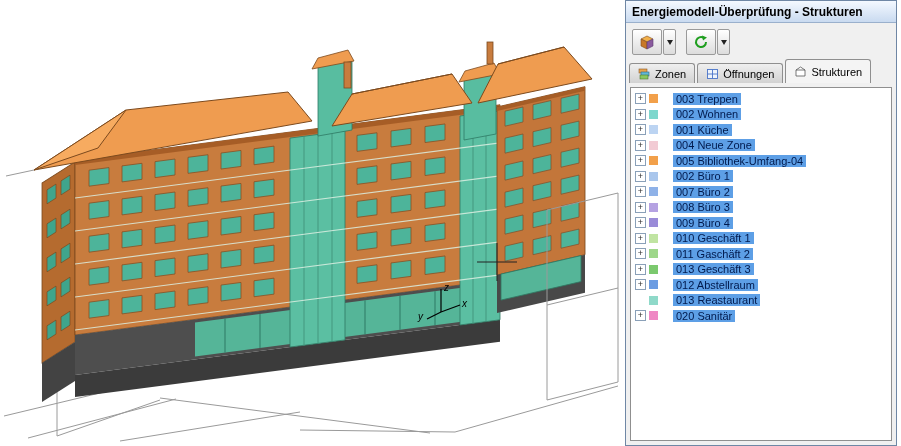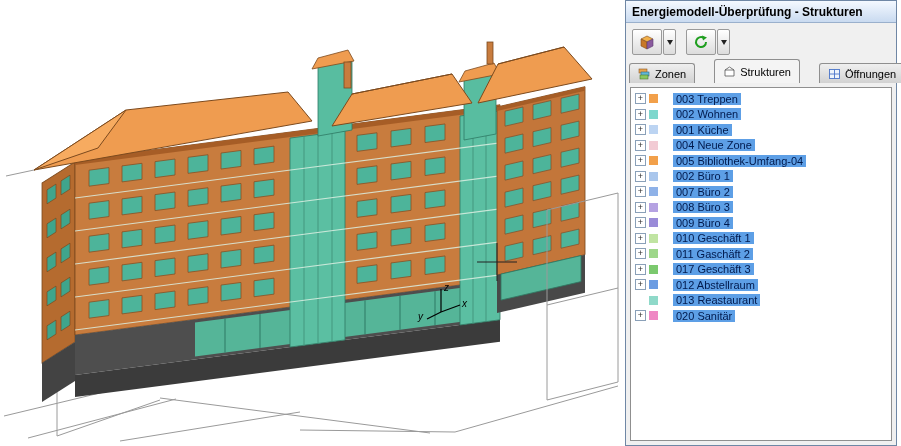--- a/index.html
+++ b/index.html
@@ -16,21 +16,21 @@
   .toolbar{display:flex;gap:10px;padding:6px 6px 2px 6px;}
   .tbtn-group{display:flex;}
   .tbtn{width:30px;height:26px;display:flex;align-items:center;justify-content:center;
         background:linear-gradient(#ffffff,#dcdcdc);border:1px solid #9a9a9a;
         border-radius:2px;padding:0;cursor:pointer;}
   .tbtn.arrow{width:13px;margin-left:1px;}
   .dd-triangle{width:0;height:0;border-left:3.5px solid transparent;
                border-right:3.5px solid transparent;border-top:5px solid #222;}
   .tabs{display:flex;align-items:flex-end;padding:2px 3px 0 3px;height:24px;}
   .tab{display:flex;align-items:center;gap:4px;height:20px;box-sizing:border-box;
-       padding:2px 8px;margin-right:19px;font-size:11px;color:#000;
+       padding:2px 8px;margin-right:2px;font-size:11px;color:#000;
        border:1px solid #8f8f8f;border-bottom:none;border-radius:3px 3px 0 0;
        background:linear-gradient(#efefef,#d2d2d2);cursor:pointer;}
   .tab.active{height:24px;background:#f4f4f4;font-weight:normal;}
   .tree{position:absolute;left:4px;right:4px;top:86px;bottom:4px;background:#ffffff;
         border:1px solid #8f8f8f;overflow:hidden;padding:3px 0 0 4px;}
   .tree-row{display:flex;align-items:center;height:15.5px;gap:3px;font-size:11px;
             white-space:nowrap;cursor:default;}
   .expander{width:11px;height:11px;box-sizing:border-box;border:1px solid #8aa0b8;
             background:#fff;font-size:9px;line-height:8px;text-align:center;color:#333;
             flex:0 0 11px;cursor:pointer;}
@@ -272,34 +272,34 @@
 
     <div class="tabs">
       <div class="tab">
         <svg width="13" height="12" viewBox="0 0 13 12">
           <rect x="1" y="1" width="8" height="4" fill="#e8a24a" stroke="#8a5a28" stroke-width="0.6"></rect>
           <rect x="3" y="4" width="8" height="4" fill="#62b8d8" stroke="#2a6888" stroke-width="0.6"></rect>
           <rect x="2" y="7" width="8" height="4" fill="#8ac860" stroke="#4a7830" stroke-width="0.6"></rect>
         </svg>
         <span>Zonen</span>
       </div>
+      <div class="tab">
+        <svg width="13" height="12" viewBox="0 0 13 12">
+          <rect x="1.5" y="1.5" width="10" height="9" fill="#eef4fb" stroke="#4a74c8" stroke-width="0.9"></rect>
+          <path d="M6.5 1.5 L6.5 10.5 M1.5 6 L11.5 6" stroke="#4a74c8" stroke-width="0.9"></path>
+        </svg>
+        <span>Öffnungen</span>
+      </div>
       <div class="tab active">
         <svg width="13" height="12" viewBox="0 0 13 12">
           <polygon points="2,4 6.5,1 11,4 11,10 2,10" fill="#ffffff" stroke="#555" stroke-width="0.8"></polygon>
           <path d="M2 4 L11 4" stroke="#555" stroke-width="0.8"></path>
         </svg>
         <span>Strukturen</span>
       </div>
-      <div class="tab">
-        <svg width="13" height="12" viewBox="0 0 13 12">
-          <rect x="1.5" y="1.5" width="10" height="9" fill="#eef4fb" stroke="#4a74c8" stroke-width="0.9"></rect>
-          <path d="M6.5 1.5 L6.5 10.5 M1.5 6 L11.5 6" stroke="#4a74c8" stroke-width="0.9"></path>
-        </svg>
-        <span>Öffnungen</span>
-      </div>
     </div>
 
     <div class="tree">
         <div class="tree-row">
     <span class="expander">+</span>
     <span class="swatch" style="background: rgb(242, 160, 74);"></span>
     <span class="tree-label selected">003 Treppen</span>
   </div>
         <div class="tree-row">
     <span class="expander">+</span>
@@ -347,21 +347,21 @@
     <span class="tree-label selected">010 Geschäft 1</span>
   </div>
         <div class="tree-row">
     <span class="expander">+</span>
     <span class="swatch" style="background: rgb(158, 215, 138);"></span>
     <span class="tree-label selected">011 Gaschäft 2</span>
   </div>
         <div class="tree-row">
     <span class="expander">+</span>
     <span class="swatch" style="background: rgb(123, 201, 110);"></span>
-    <span class="tree-label selected">017 Geschäft 3</span>
+    <span class="tree-label selected">013 Geschäft 3</span>
   </div>
         <div class="tree-row">
     <span class="expander">+</span>
     <span class="swatch" style="background: rgb(107, 156, 226);"></span>
     <span class="tree-label selected">012 Abstellraum</span>
   </div>
         <div class="tree-row">
     <span class="expander hidden"></span>
     <span class="swatch" style="background: rgb(143, 217, 201);"></span>
     <span class="tree-label selected">013 Reastaurant</span>

